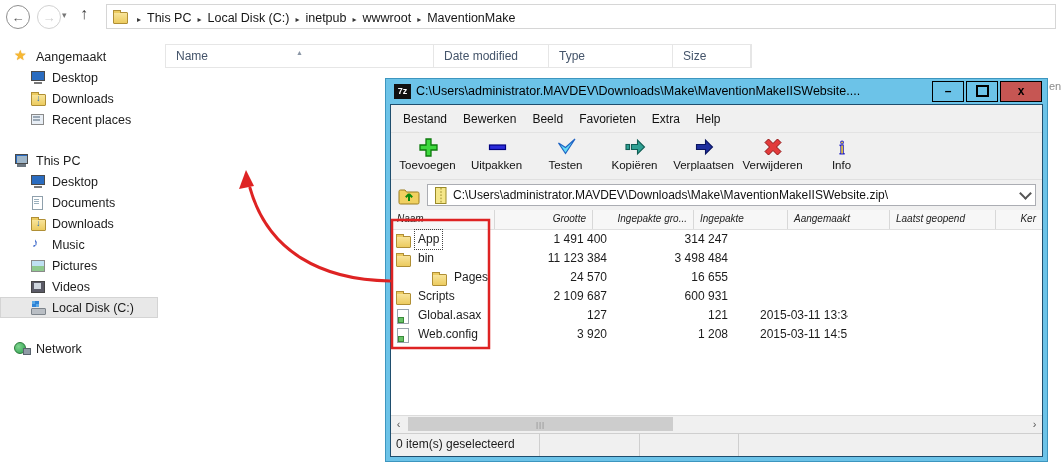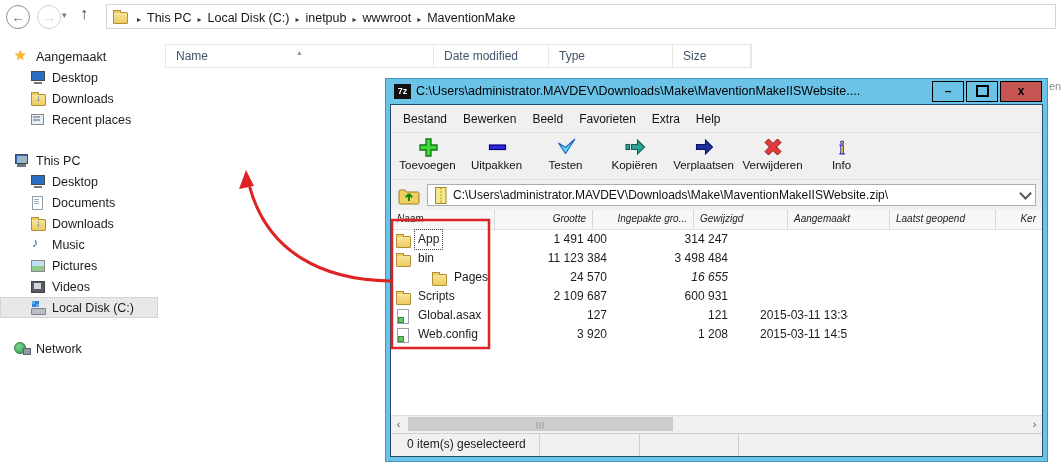--- a/index.html
+++ b/index.html
@@ -128,21 +128,21 @@
   .al-r{text-align:right;}
 
   .sz-hscroll{height:17px;flex:none;background:#f0f0f0;border-top:1px solid #dcdcdc;position:relative;}
   .scr-arrow{position:absolute;top:0;width:15px;height:16px;display:flex;align-items:center;
              justify-content:center;font-size:11px;color:#555;}
   .scr-thumb{position:absolute;left:17px;top:1px;width:265px;height:14px;background:#cdcdcd;
              display:flex;align-items:center;justify-content:center;font-size:8px;color:#8a8a8a;
              letter-spacing:1px;}
   .sz-status{height:22px;flex:none;background:#f0f0f0;border-top:1px solid #cfcfcf;display:flex;}
   .st-cell{height:100%;border-right:1px solid #cfcfcf;box-sizing:border-box;font-size:12px;
-           line-height:21px;padding-left:16px;white-space:nowrap;overflow:hidden;flex:none;}
+           line-height:21px;padding-left:5px;white-space:nowrap;overflow:hidden;flex:none;}
 
   
   .annotation{position:absolute;left:0;top:0;z-index:50;pointer-events:none;}
 </style>
 </head>
 <body>
 
 <div id="canvas">
 
   <div class="ex-navbar">
@@ -322,21 +322,21 @@
           </svg>
           <span class="combo-path">C:\Users\administrator.MAVDEV\Downloads\Make\MaventionMakeIISWebsite.zip\</span>
           <span class="chev-down"></span>
         </span>
       </div>
       <div class="sz-list">
         <div class="l-header" id="l-header">
             <div class="l-hcell" style="width: 104px;">Naam</div>
             <div class="l-hcell al-r" style="width: 98px;">Grootte</div>
             <div class="l-hcell al-r" style="width: 101px;">Ingepakte gro...</div>
-            <div class="l-hcell" style="width: 94px;">Gewijzigd</div>
+            <div class="l-hcell" style="width: 94px;">Ingepakte</div>
             <div class="l-hcell" style="width: 102px;">Aangemaakt</div>
             <div class="l-hcell" style="width: 106px;">Laatst geopend</div>
             <div class="l-hcell al-r" style="width: 47px;">Ker</div>
           </div>
         <div id="l-rows">
             <div class="l-row">
               <div class="l-cell name-cell" style="width: 104px;">
                 <span class="si folder-icon">
                   <span class="fold"></span>
                 </span>
@@ -364,21 +364,21 @@
               <div class="l-cell al-r" style="width: 47px;"></div>
             </div>
             <div class="l-row">
               <div class="l-cell name-cell" style="width: 104px; padding-left: 40px;">
                 <span class="si folder-icon">
                   <span class="fold"></span>
                 </span>
                 <span class="name-label">Pages</span>
               </div>
               <div class="l-cell al-r" style="width: 98px;">24 570</div>
-              <div class="l-cell al-r" style="width: 101px; font-style: italic;">16 655</div>
+              <div class="l-cell al-r" style="width: 101px;">16 655</div>
               <div class="l-cell" style="width: 94px;"></div>
               <div class="l-cell" style="width: 102px;"></div>
               <div class="l-cell" style="width: 106px;"></div>
               <div class="l-cell al-r" style="width: 47px;"></div>
             </div>
             <div class="l-row">
               <div class="l-cell name-cell" style="width: 104px;">
                 <span class="si folder-icon">
                   <span class="fold"></span>
                 </span>

